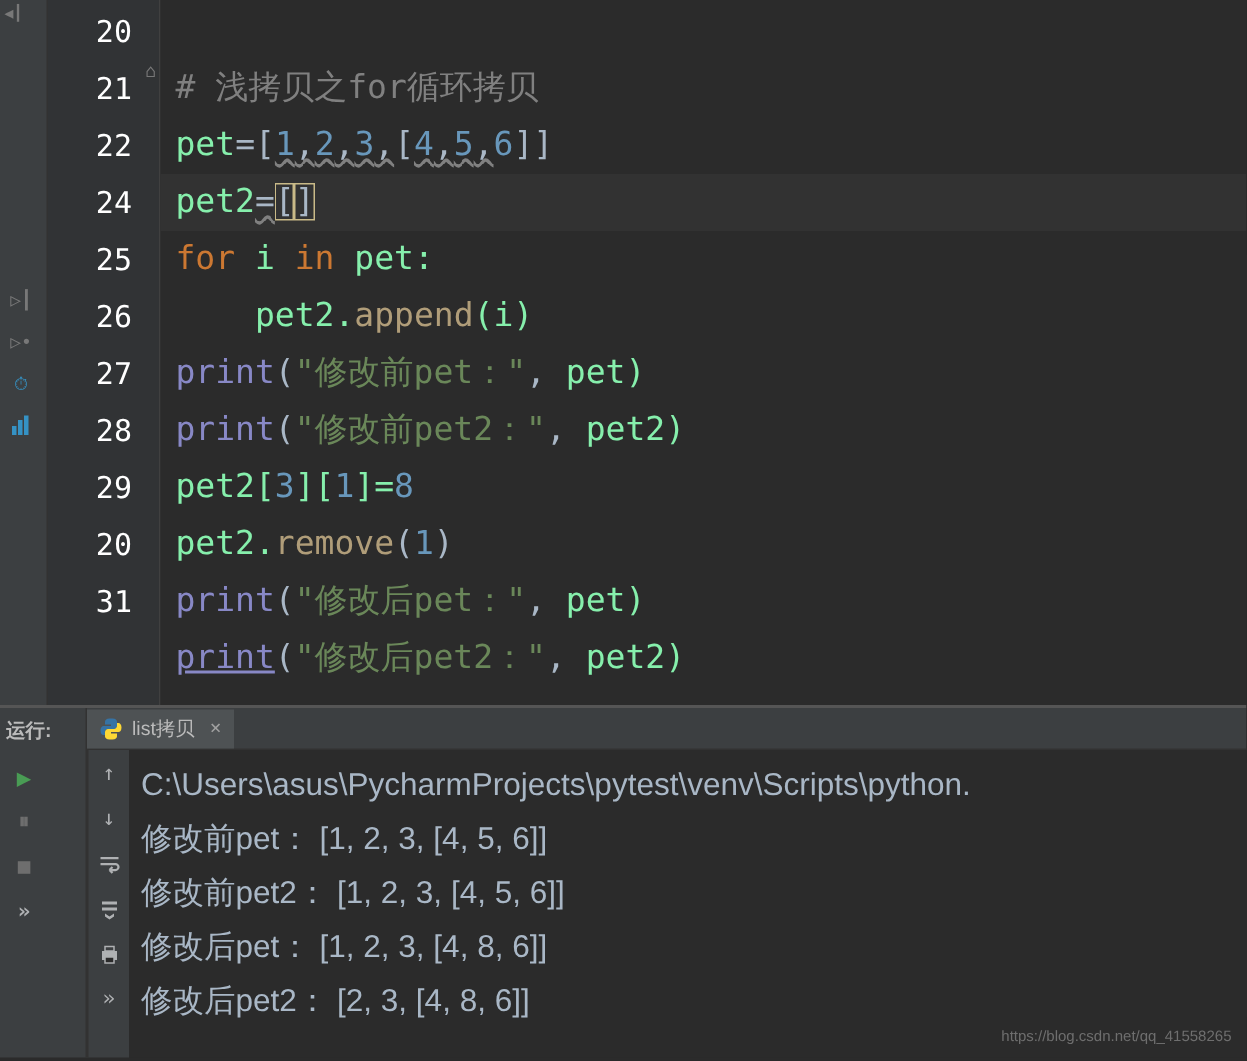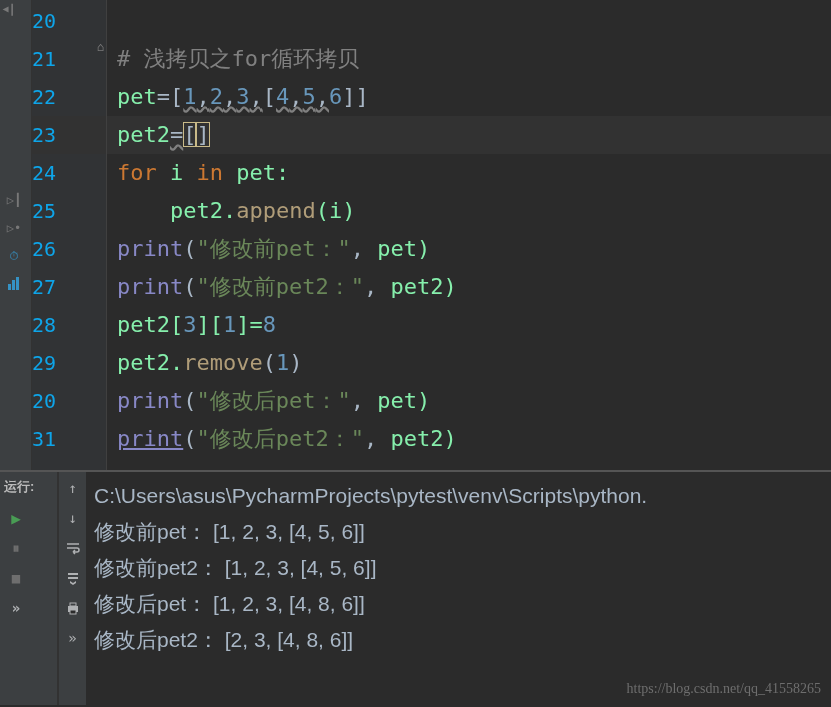--- a/index.html
+++ b/index.html
@@ -8,21 +8,21 @@
 .left-sidebar { width:32px; background:#3c3f41; border-right:1px solid #323232; position:relative; }
 .fold-marker { position:absolute; top:4px; left:3px; color:#787878; font-size:10px; }
 .fold-marker .tri { display:inline-block; transform:rotate(90deg); }
 .side-icons { position:absolute; top:190px; left:4px; display:flex; flex-direction:column; gap:8px; }
 .side-icons div { width:20px; height:20px; display:flex; align-items:center; justify-content:center; font-size:12px; }
 .play-outline { color:#787878; }
 .play-dot { color:#787878; position:relative; }
 .clock-icon { color:#3592c4; font-size:14px; }
 .chart-ic { color:#3592c4; font-size:12px; }
 .gutter { width:75px; background:#313335; border-right:1px solid #404040; padding-top:2px; position:relative; }
-.line-num { height:38px; color:#0ea5e9; font-size:20px; padding-right:18px; line-height:38px; }
+.line-num { height:38px; color:#ffffff; font-size:20px; text-align:right; padding-right:18px; line-height:38px; }
 .line-num.hl { background:#323232; }
 .fold-icon { position:absolute; top:40px; right:2px; color:#787878; font-size:12px; }
 .code-area { flex:1; background:#2b2b2b; padding-top:2px; position:relative; }
 .code-line { height:38px; font-size:22px; line-height:38px; padding-left:10px; white-space:pre; font-family:'Consolas',monospace; }
 .code-line.hl { background:#323232; }
 .tok-comment { color:#808080; }
 .tok-kw { color:#cc7832; }
 .tok-num { color:#6897bb; }
 .tok-str { color:#6a8759; }
 .tok-builtin { color:#8888c6; }
@@ -43,21 +43,21 @@
 .tool-col { width:28px; background:#3c3f41; display:flex; flex-direction:column; align-items:center; padding-top:6px; gap:10px; }
 .tool-col.inner { border-left:1px solid #323232; }
 .tool-btn { width:20px; height:20px; display:flex; align-items:center; justify-content:center; color:#afb1b3; font-size:14px; }
 .play-green { color:#499c54; font-size:16px; }
 .pause-gray { color:#6e6e6e; }
 .stop-gray { color:#6e6e6e; }
 .printer-ic { color:#afb1b3; }
 .expand-ic { color:#afb1b3; }
 .console-out { flex:1; background:#2b2b2b; padding:6px 8px; position:relative; }
 .out-line { font-size:21px; line-height:36px; color:#a9b7c6; white-space:pre; font-family:Liberation Sans, sans-serif; }
-.watermark { position:absolute; bottom:8px; right:10px; color:#6e6e6e; font-size:14px; font-family:Liberation Serif, serif;margin-top:34px; }
+.watermark { position:absolute; bottom:8px; right:10px; color:#6e6e6e; font-size:10px; font-family:Liberation Sans, sans-serif;margin-top:34px; }
 .right-panel { flex:1; display:flex; flex-direction:column; }
 </style>
 </head>
 <body>
 
 <div class="editor-area">
   <div class="left-sidebar">
     <div class="fold-marker"><span class="tri">▼</span>┃</div>
     <div class="side-icons">
       <div class="play-outline">▷┃</div>
@@ -71,21 +71,20 @@
           </svg>
       </div>
     </div>
   </div>
   <div class="gutter">
     <div class="fold-icon">⌂</div>
     <div id="gutter-lines">
         <div class="line-num">20</div>
         <div class="line-num">21</div>
         <div class="line-num">22</div>
-        <div class="line-num hl">23</div>
         <div class="line-num">24</div>
         <div class="line-num">25</div>
         <div class="line-num">26</div>
         <div class="line-num">27</div>
         <div class="line-num">28</div>
         <div class="line-num">29</div>
         <div class="line-num">20</div>
         <div class="line-num">31</div>
       </div>
   </div>
@@ -113,20 +112,30 @@
   <div class="run-label-col">
     <div class="run-label">运行:</div>
     <div class="tool-col" style="position:absolute;top:30px;left:2px;">
       <div class="tool-btn play-green">▶</div>
       <div class="tool-btn pause-gray">⏸</div>
       <div class="tool-btn stop-gray">■</div>
       <div class="tool-btn expand-ic">»</div>
     </div>
   </div>
   <div class="right-panel">
+    <div class="tab-row">
+      <div class="tab-item">
+        <svg class="py-icon" viewBox="0 0 16 16">
+            <path d="M7 1c-2 0-3 1-3 2v2h4v1H3c-1 0-2 1-2 3s1 3 2 3h1v-2c0-1 1-2 2-2h4c1 0 2-1 2-2V3c0-1-1-2-3-2H7z" fill="#3673a5"></path>
+            <path d="M9 15c2 0 3-1 3-2v-2H8v-1h5c1 0 2-1 2-3s-1-3-2-3h-1v2c0 1-1 2-2 2H6c-1 0-2 1-2 2v3c0 1 1 2 3 2h2z" fill="#fdd835"></path>
+          </svg>
+        <span class="tab-text">list拷贝</span>
+        <span class="tab-close">×</span>
+      </div>
+    </div>
     <div style="display:flex;flex:1;">
       <div class="tool-col inner">
         <div class="tool-btn">↑</div>
         <div class="tool-btn">↓</div>
         <div class="tool-btn">
           <svg width="16" height="16" viewBox="0 0 16 16">
               <path d="M2 4h12M2 8h10c1 0 2 1 2 2s-1 2-2 2H8m0 0l2-2m-2 2l2 2" stroke="#afb1b3" stroke-width="1.5" fill="none"></path>
             </svg>
         </div>
         <div class="tool-btn">

